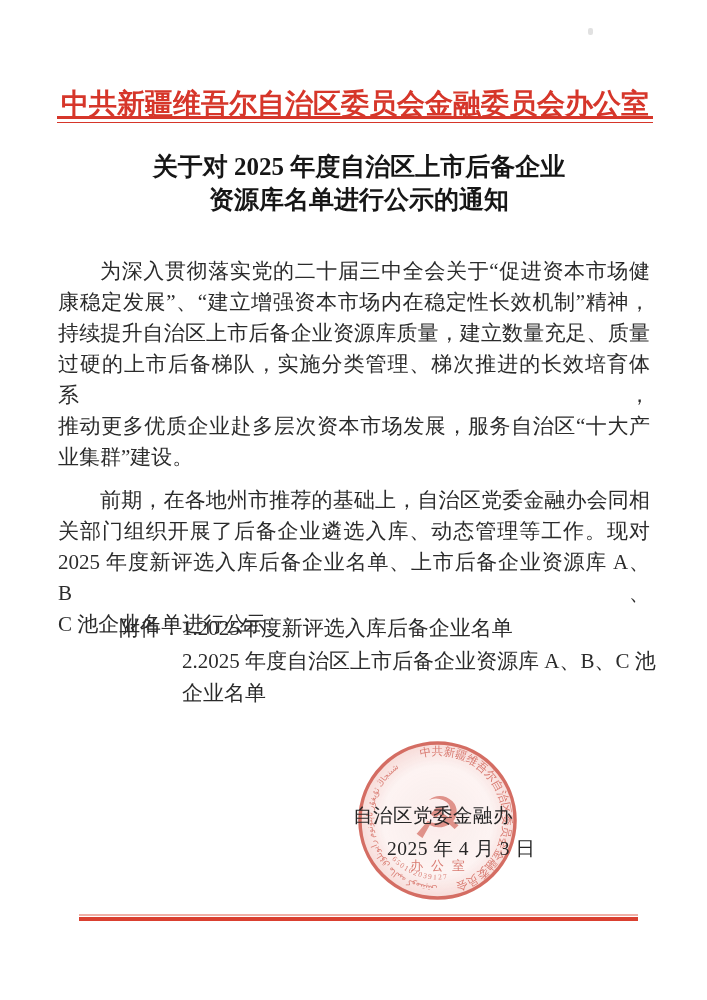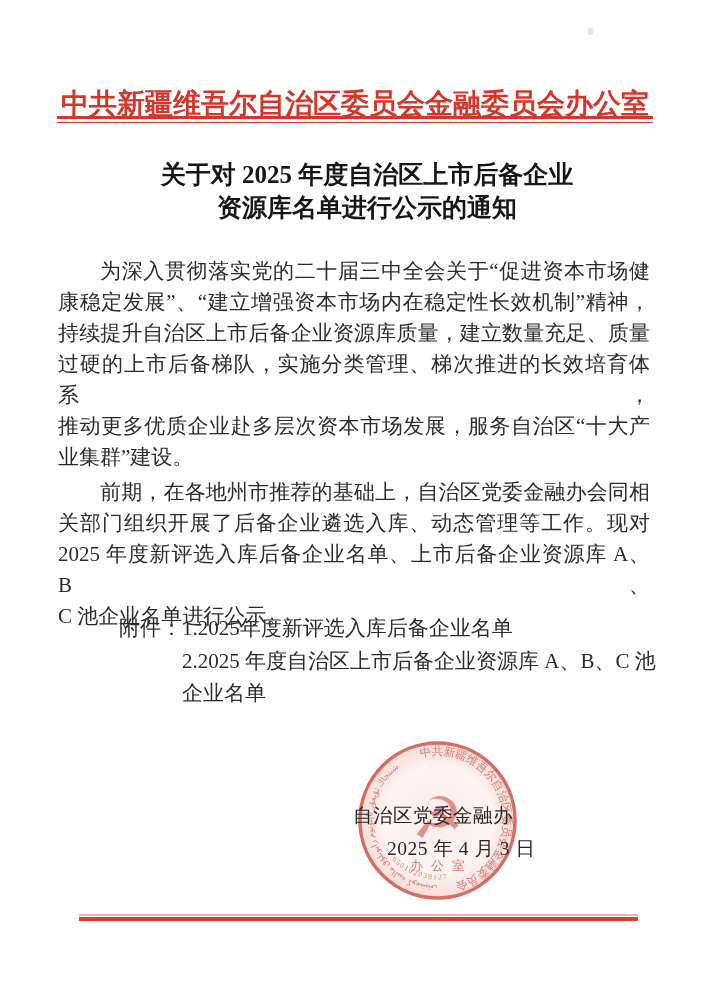--- a/index.html
+++ b/index.html
@@ -14,32 +14,32 @@
   }
   .org-header {
     position:absolute; left:57px; top:86px; width:596px;
     text-align:center; font-size:28px; font-weight:bold; line-height:36px;
     color:#d6362a; white-space:nowrap;
   }
   .header-rule { position:absolute; left:57px; top:116px; width:596px; }
   .header-rule .thick { height:3px; background:#d6362a; }
   .header-rule .thin  { height:1.5px; background:#d6362a; margin-top:2.5px; }
   .doc-title {
-    position:absolute; left:57px; top:146px; width:596px; margin:12px;
+    position:absolute; left:57px; top:146px; width:596px; margin:4px;
     text-align:center; font-size:25px; font-weight:bold; line-height:33px;
     color:#161616;
   }
   .body-text {
     position:absolute; left:58px; top:256px; width:592px;
     font-size:21px; line-height:31px; color:#2b2b2b;
   }
   .bline { text-align:justify; text-align-last:justify; }
   .bline.last { text-align:left; text-align-last:left; }
   .bline.indent { text-indent:42px; }
-  .p2-start { margin-top:4px; }
+  .p2-start { margin-top:12px; }
   .attach {
     position:absolute; left:119px; top:612px; width:540px;
     font-size:21px; line-height:32.5px; color:#2b2b2b; display:flex;
   }
   .attach-label { flex:0 0 auto; }
   .attach-items { flex:1 1 auto; }
   .seal { position:absolute; left:356px; top:739px; width:163px; height:163px; opacity:.88; }
   .signer, .sign-date {
     position:absolute; left:353px; font-size:19.5px; color:#262626;
     letter-spacing:0.5px; white-space:nowrap; z-index:2;

